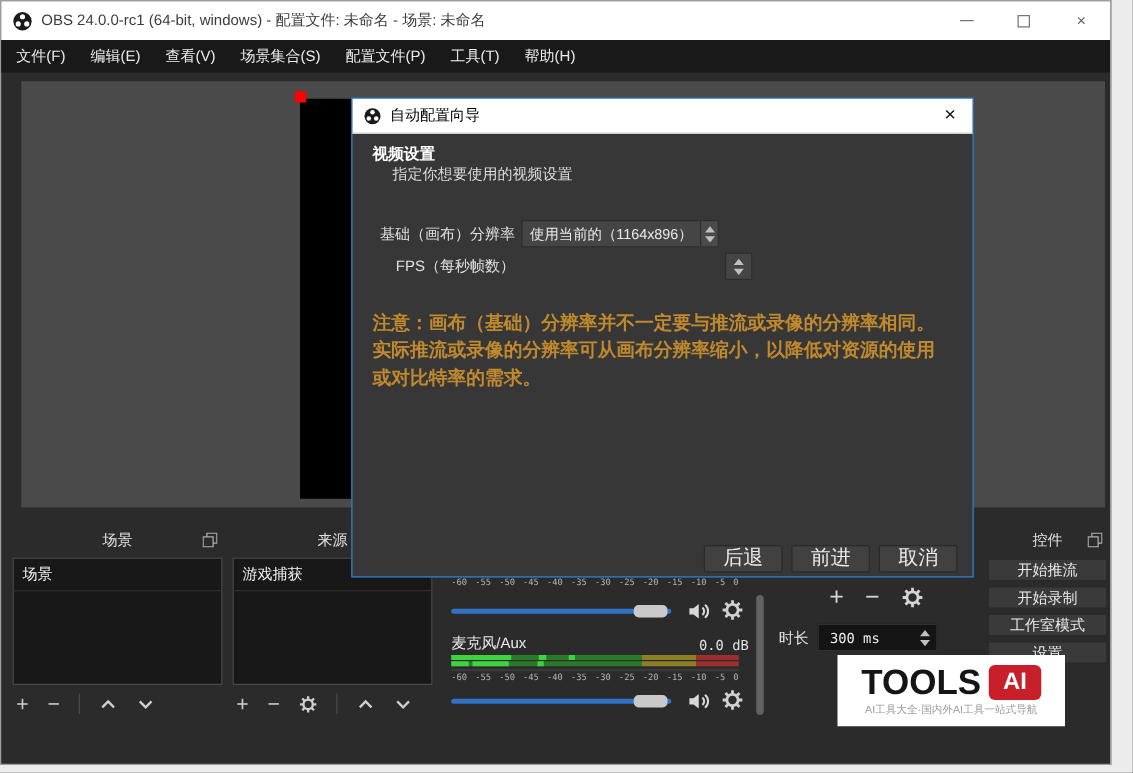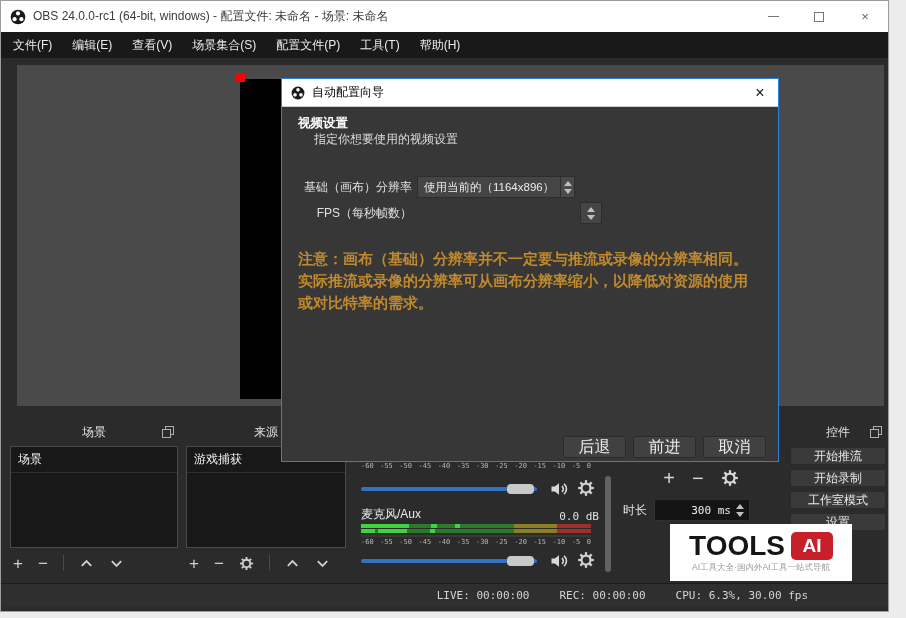--- a/index.html
+++ b/index.html
@@ -55,21 +55,21 @@
     background:linear-gradient(to right, #2a7a2a 0 66.5%, var(--meter_yellow,#8f7f24) 66.5% 85%, var(--meter_red,#9e2f2f) 85% 100%); }
   .lit { position:absolute; top:0; height:100%; background:var(--meter_green,#3fd43f); }
   .mixer-scroll { position:absolute; right:2px; top:56px; width:6px; height:96px; background:#626262; border-radius:3px; }
 
   
   .trans-icons { position:absolute; top:48px; left:0; right:0; display:flex; justify-content:center; align-items:center; gap:17px; color:#d5d5d5; }
   .trans-plusminus { font-size:20px; line-height:1; }
   .dur-row { position:absolute; top:79px; left:4px; display:flex; align-items:center; gap:7px; }
   .dur-label { font-size:12px; color:#e2e2e2; }
   .spinbox { display:flex; align-items:center; width:96px; height:22px; background:#141414; border:1px solid #303030; }
-  .spinbox .val { flex:1; padding-left:9px; font-family:"DejaVu Sans Mono",monospace; font-size:11px; color:#eee;text-align:right; }
+  .spinbox .val { flex:1; padding-left:9px; font-family:"DejaVu Sans Mono",monospace; font-size:11px; color:#eee; }
   .spin-seg { width:18px; height:100%; display:flex; flex-direction:column; align-items:center; justify-content:center; gap:3px; }
 
   .tri-up { width:0; height:0; border-left:4px solid transparent; border-right:4px solid transparent; border-bottom:5px solid #c0c0c0; }
   .tri-down { width:0; height:0; border-left:4px solid transparent; border-right:4px solid transparent; border-top:5px solid #c0c0c0; }
 
   
   .ctrl-buttons { position:absolute; top:27px; left:1px; right:1px; display:flex; flex-direction:column; gap:4px; }
   .ctrl-btn { height:18px; background:#3a3a3a; border:1px solid #2a2a2a; border-radius:2px; color:#e8e8e8; font-size:12px; line-height:16px; text-align:center; }
 
   
@@ -372,25 +372,20 @@
       </span>
     </div>
     <div class="ctrl-buttons">
       <div class="ctrl-btn">开始推流</div>
       <div class="ctrl-btn">开始录制</div>
       <div class="ctrl-btn">工作室模式</div>
       <div class="ctrl-btn">设置</div>
     </div>
   </div>
 
-  <div class="statusbar">
-    <span class="status-item">LIVE: 00:00:00</span>
-    <span class="status-item">REC: 00:00:00</span>
-    <span class="status-item">CPU: 6.3%, 30.00 fps</span>
-  </div>
 
   <div class="watermark">
     <div class="wm-row">
       <span class="wm-brand">TOOLS</span>
       <span class="wm-badge">AI</span>
     </div>
     <div class="wm-tagline">AI工具大全·国内外AI工具一站式导航</div>
   </div>
 
   <div class="dialog">

